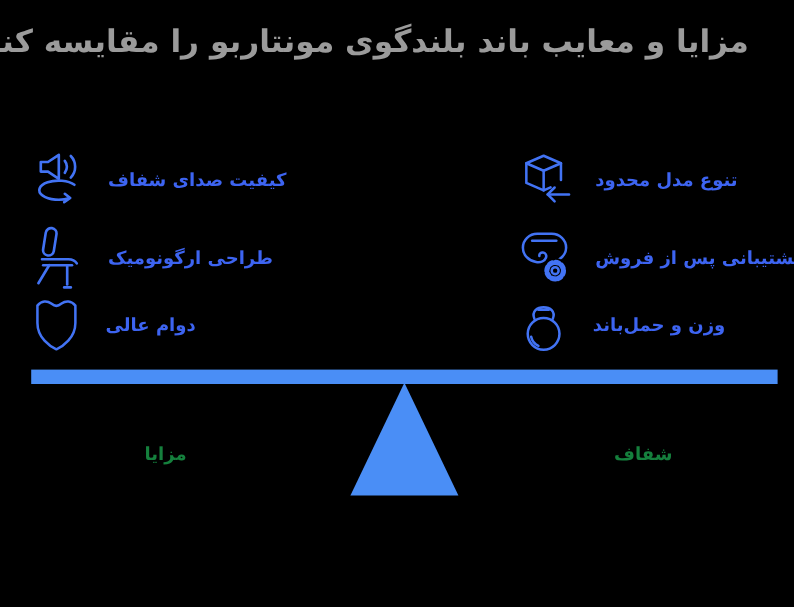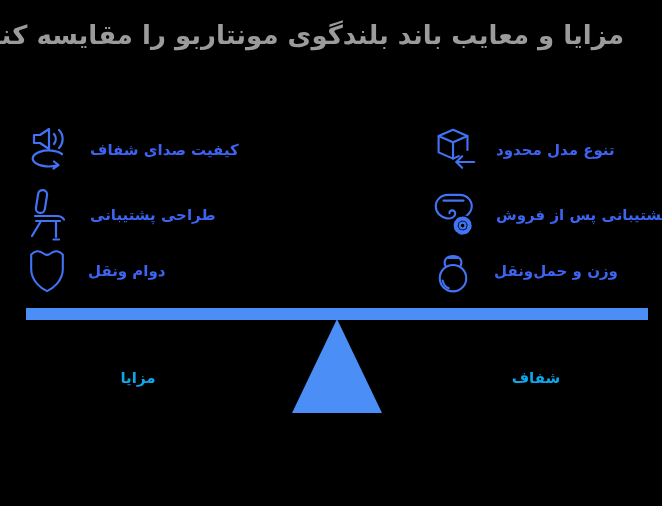--- a/index.html
+++ b/index.html
@@ -25,21 +25,21 @@
     font-size:15px;font-weight:bold;color:#3d64f1;direction:rtl;white-space:nowrap;
   }
   .beam{position:absolute;left:26px;top:308px;width:622px;height:12px;background:#4a8ef6;}
   .fulcrum{
     position:absolute;left:292px;top:319px;width:0;height:0;
     border-left:45px solid transparent;border-right:45px solid transparent;
     border-bottom:94px solid #4a8ef6;
   }
   .side-label{
     position:absolute;top:369px;width:80px;text-align:center;
-    font-size:15px;font-weight:bold;color:#0ea5e9;direction:rtl;white-space:nowrap;
+    font-size:15px;font-weight:bold;color:#15803d;direction:rtl;white-space:nowrap;
   }
   .side-label.pros{left:98px;}
   .side-label.cons{left:496px;}
 </style>
 </head>
 <body>
 
 <div class="stage">
 
   <h1 class="title">مزایا و معایب باند بلندگوی مونتاربو را مقایسه کنید</h1>
@@ -61,30 +61,30 @@
     <span class="icon">
       <svg viewBox="0 0 48 56" width="48" height="56">
         <rect x="13" y="3" width="9" height="23" rx="4.5" transform="rotate(9 17.5 14.5)"></rect>
         <path d="M11 29 H33 C36.5 29 38.5 30 40 32.5"></path>
         <path d="M12 34 H36"></path>
         <path d="M17 34 L8 49"></path>
         <path d="M32 34 V50"></path>
         <path d="M29.5 52.5 H35"></path>
       </svg>
     </span>
-    <span class="item-label" dir="rtl">طراحی پشتیبانی</span>
+    <span class="item-label" dir="rtl">طراحی ارگونومیک</span>
   </div>
 
   <div class="row left r3">
     <span class="icon">
       <svg viewBox="0 0 48 54" width="46" height="52">
         <path d="M7.5 10 C11 5.5 16 5.5 19.5 8.2 C21.2 9.5 22.8 10.2 24 10.2 C25.2 10.2 26.8 9.5 28.5 8.2 C32 5.5 37 5.5 40.5 10 L40.5 25 C40.5 38 29.5 45.5 24 48 C18.5 45.5 7.5 38 7.5 25 Z"></path>
       </svg>
     </span>
-    <span class="item-label" dir="rtl">دوام ونقل</span>
+    <span class="item-label" dir="rtl">دوام عالی</span>
   </div>
 
   <div class="row right r1">
     <span class="icon">
       <svg viewBox="0 0 48 52" width="48" height="50">
         <path d="M23 5 L38 11.5 L23 18 L8 11.5 Z"></path>
         <path d="M8 11.5 L8 28.5 L23 35 L23 18"></path>
         <path d="M38 11.5 L38 26"></path>
         <path d="M23 35 L29 32.4"></path>
         <path d="M45 38.5 H26.5"></path>
@@ -109,21 +109,21 @@
 
   <div class="row right r3">
     <span class="icon">
       <svg viewBox="0 0 48 52" width="46" height="50">
         <path d="M16 20.5 C10.5 7 37.5 7 32 20.5"></path>
         <path d="M19.5 12.5 H28.5"></path>
         <circle cx="24" cy="33.5" r="13.8"></circle>
         <path d="M13.2 36 a11.2 11.2 0 0 0 6.3 8"></path>
       </svg>
     </span>
-    <span class="item-label" dir="rtl">وزن و حمل‌ونقل</span>
+    <span class="item-label" dir="rtl">وزن و حمل‌باند</span>
   </div>
 
   <div class="beam"></div>
   <div class="fulcrum"></div>
 
   <div class="side-label pros" dir="rtl">مزایا</div>
   <div class="side-label cons" dir="rtl">شفاف</div>
 
 </div>
 

